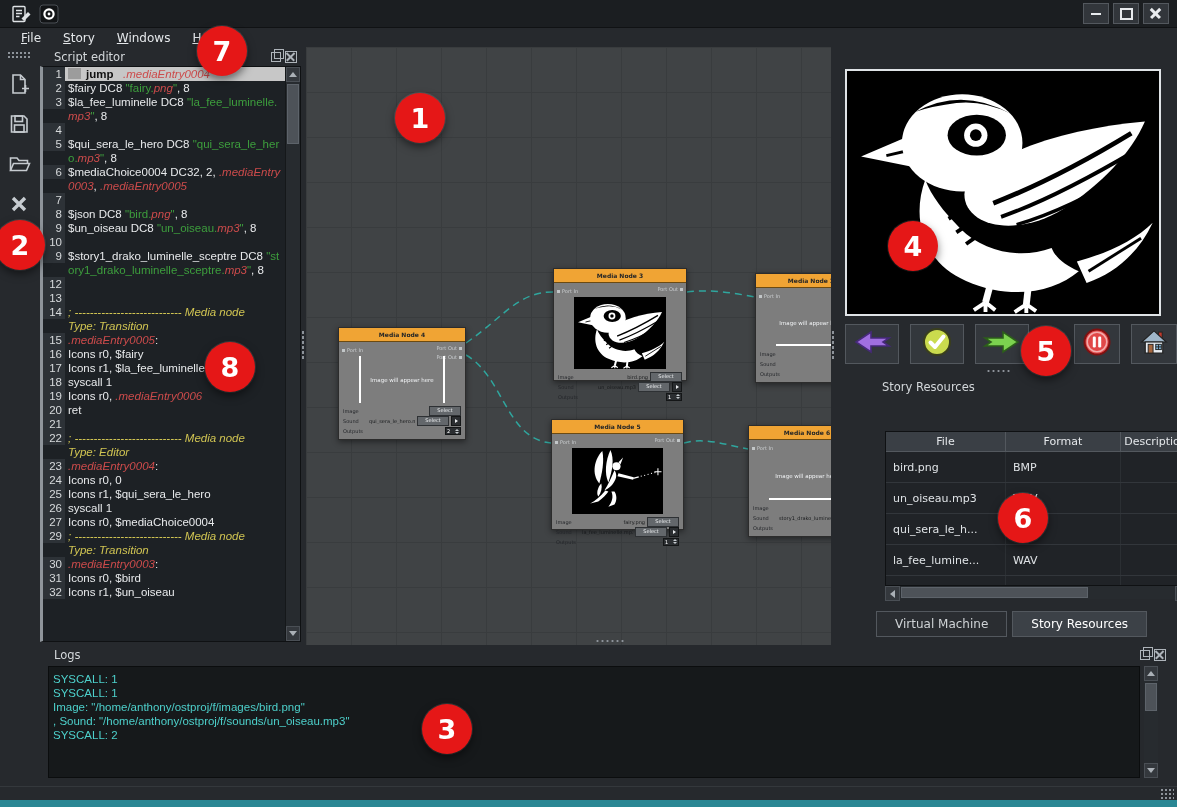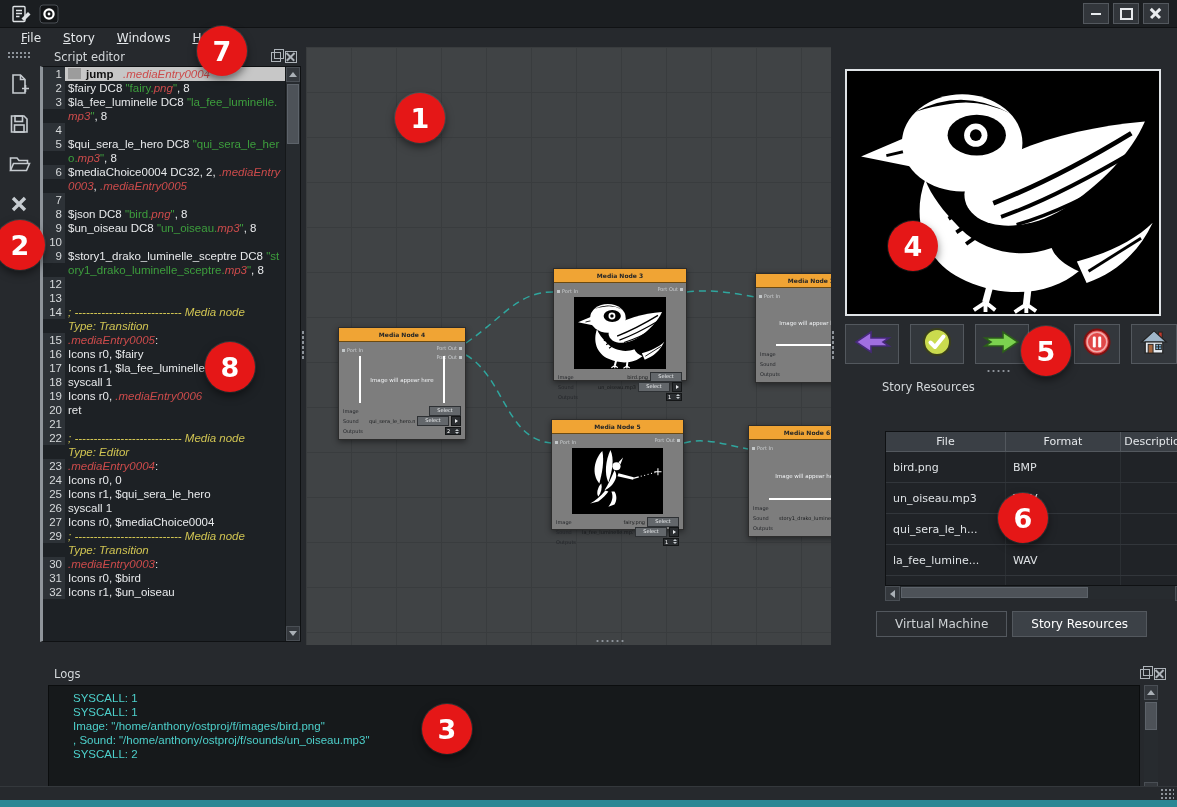--- a/index.html
+++ b/index.html
@@ -107,22 +107,22 @@
   .tbl-row div{font-size:11px;color:#dfe3e6;display:flex;align-items:center;padding-left:7px;box-sizing:border-box;border-right:1px solid #2b2f33;white-space:nowrap;overflow:hidden;}
   .c0{width:120px;} .c1{width:115px;} .c2{width:70px;}
   .res-vscroll{position:absolute;right:9px;top:54px;width:13px;height:153px;background:#272b2f;display:flex;flex-direction:column;}
   .res-hscroll{position:absolute;left:9px;top:209px;width:305px;height:13px;background:#272b2f;display:flex;}
   .res-hscroll .sb-btn{width:13px;height:13px;}
   .hthumb{margin:1px;height:9px;width:185px;background:#4d5258;border:1px solid #5d636a;}
   .tabbar{position:absolute;left:0px;top:234px;display:flex;gap:5px;}
   .tab{height:24px;padding:0 18px;display:flex;align-items:center;font-size:12px;border:1px solid #53585e;background:#2a2d31;color:#cfd3d6;}
   .tab.active{background:#3c4147;color:#ffffff;}
   
-  .logs-dock{position:absolute;left:38px;top:645px;width:1134px;height:141px;margin-top:19px;}
-  .logs-body{position:absolute;left:10px;top:21px;width:1092px;height:112px;background:#16191b;border:1px solid #0b0d0e;padding:5px 0 0 24px;box-sizing:border-box;overflow:hidden;}
+  .logs-dock{position:absolute;left:38px;top:645px;width:1134px;height:141px;}
+  .logs-body{position:absolute;left:10px;top:21px;width:1092px;height:112px;background:#16191b;border:1px solid #0b0d0e;padding:5px 0 0 4px;box-sizing:border-box;overflow:hidden;}
   .log-line{font-size:11.5px;line-height:14px;color:#4dd0cb;font-family:"Liberation Sans",sans-serif;white-space:pre;}
   .logs-vscroll{position:absolute;right:14px;top:21px;width:14px;height:112px;background:#272b2f;display:flex;flex-direction:column;}
   
   .statusbar{position:absolute;left:0;top:786px;width:1177px;height:14px;background:#26292d;border-top:1px solid #34383c;}
   .resize-grip{position:absolute;right:3px;top:788px;width:14px;height:12px;background-image:radial-gradient(#8d939a 1px,transparent 1.3px);background-size:4px 4px;}
   .taskbar-strip{position:absolute;left:0;top:800px;width:1177px;height:7px;background:#2a8794;}
   
   .ann{position:absolute;width:50px;height:50px;border-radius:50%;background:#e51717;color:#fff;
     display:flex;align-items:center;justify-content:center;font-size:27px;font-weight:bold;
     transform:translate(-50%,-50%);box-shadow:0 4px 9px rgba(0,0,0,.5),0 0 0 1px rgba(255,255,255,.12);z-index:50;}

